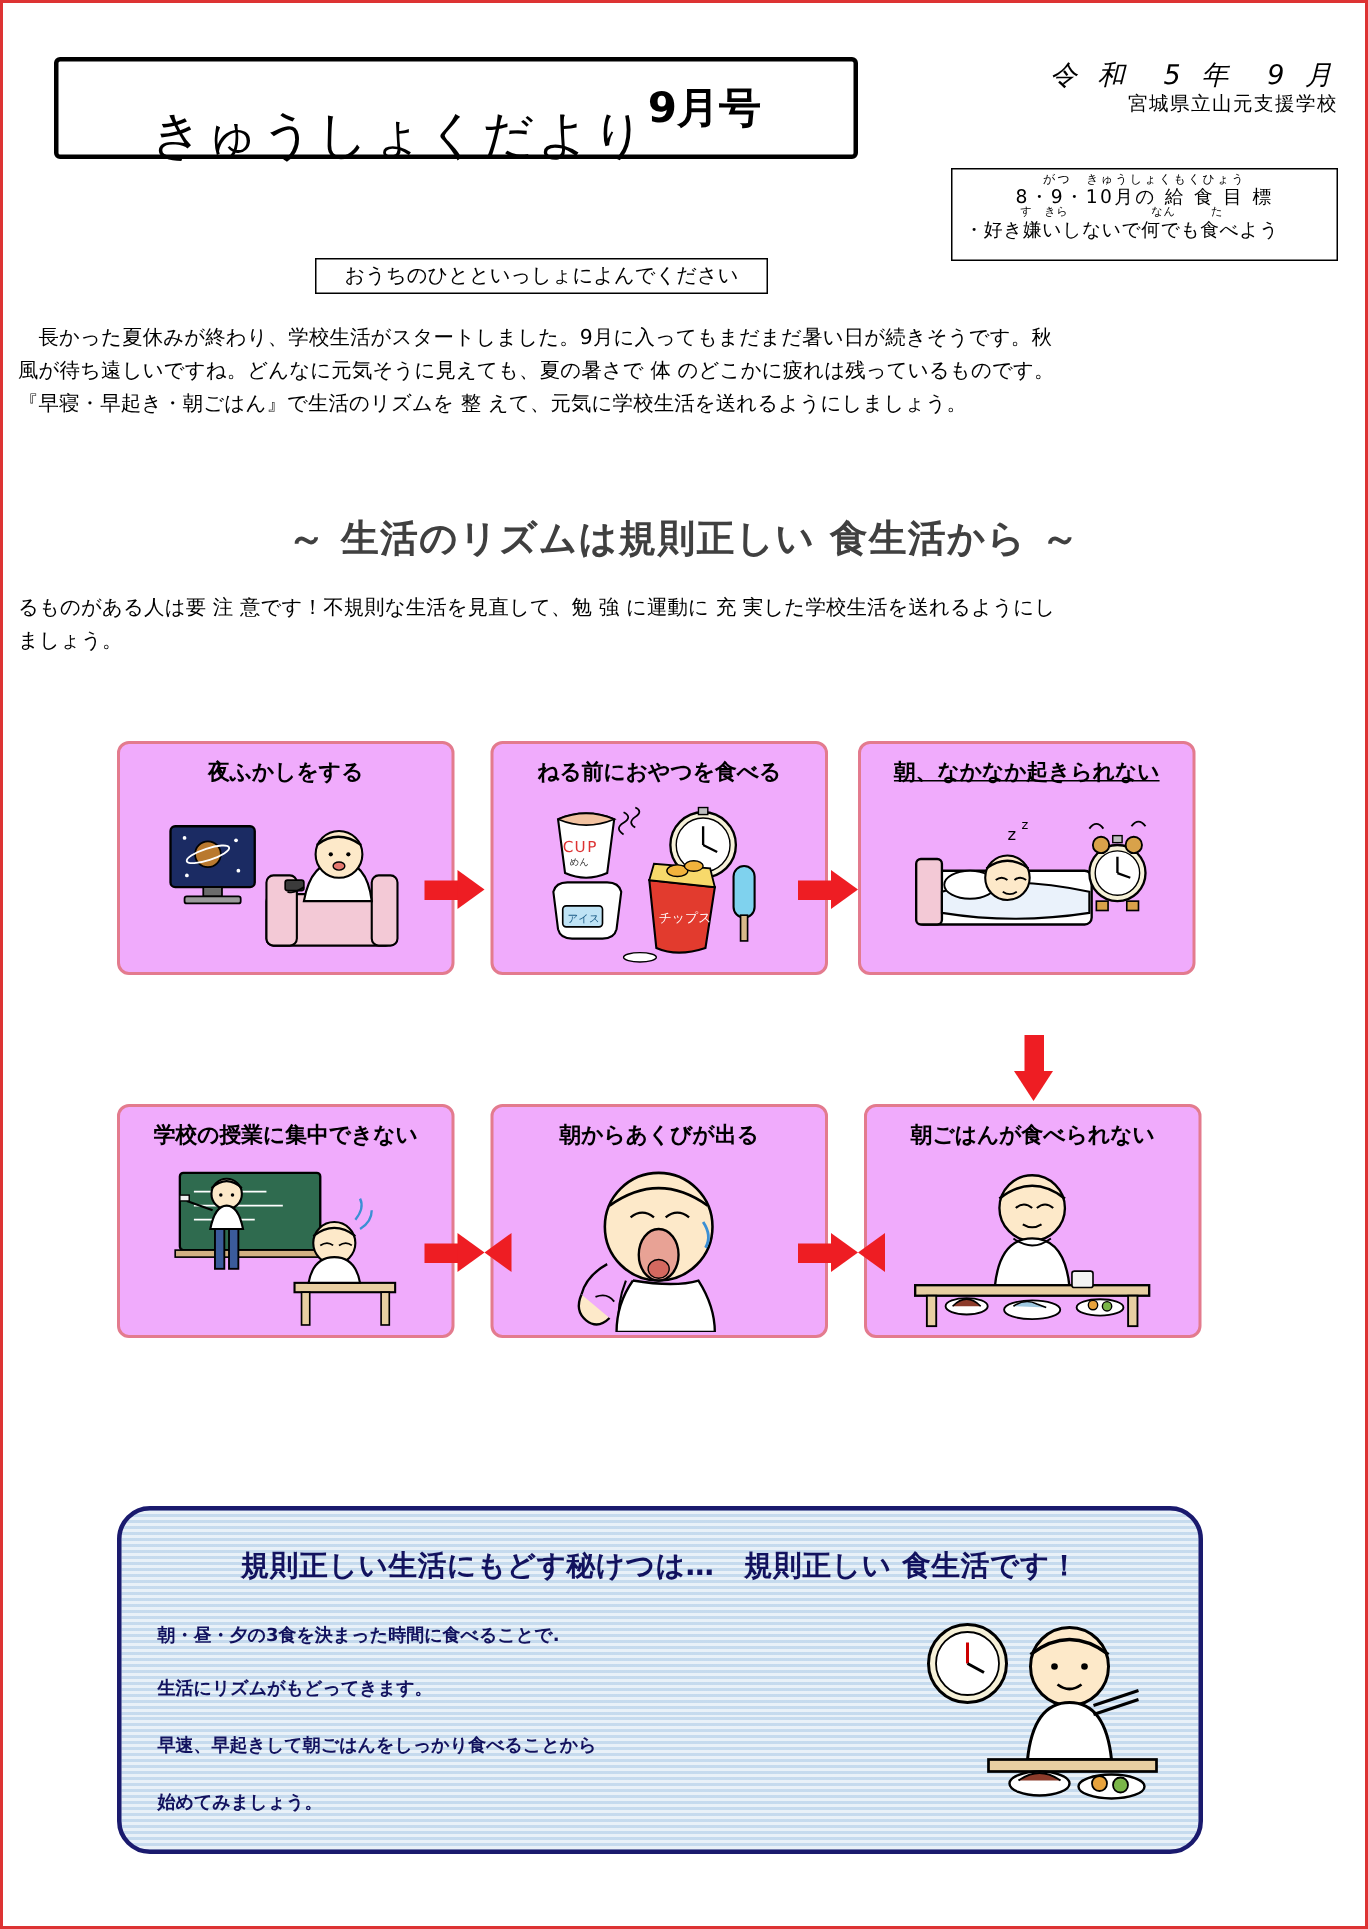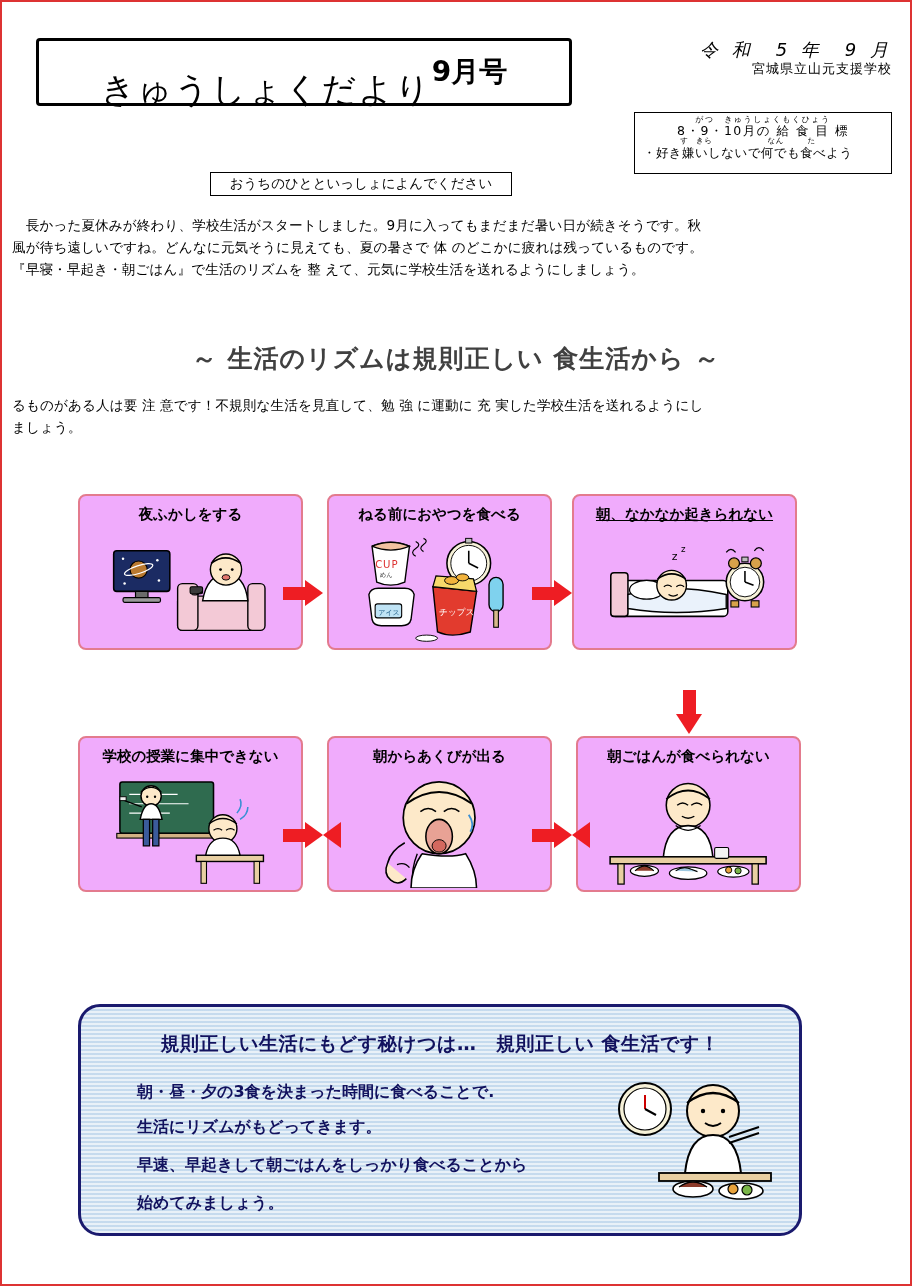--- a/index.html
+++ b/index.html
@@ -121,21 +121,21 @@
       #cfe0f0;
     box-sizing:border-box;
     overflow:hidden;
     margin-top:24px;
   }
   .blue-title{
     position:absolute;left:0;right:0;top:24px;text-align:center;
     font-size:19px;font-weight:bold;color:#12125e;letter-spacing:0.5px;
   }
   .blue-l{
-    position:absolute;left:56px;font-size:16px;font-weight:bold;color:#12125e;
+    position:absolute;left:24px;font-size:12px;font-weight:bold;color:#12125e;
   }
   .bl1{top:75px;}
   .bl2{top:110px;}
   .bl3{top:148px;}
   .bl4{top:186px;}
 
   
   .rk{display:inline-block;position:relative;}
   .rk > .rt{
     position:absolute;left:50%;transform:translateX(-50%);

